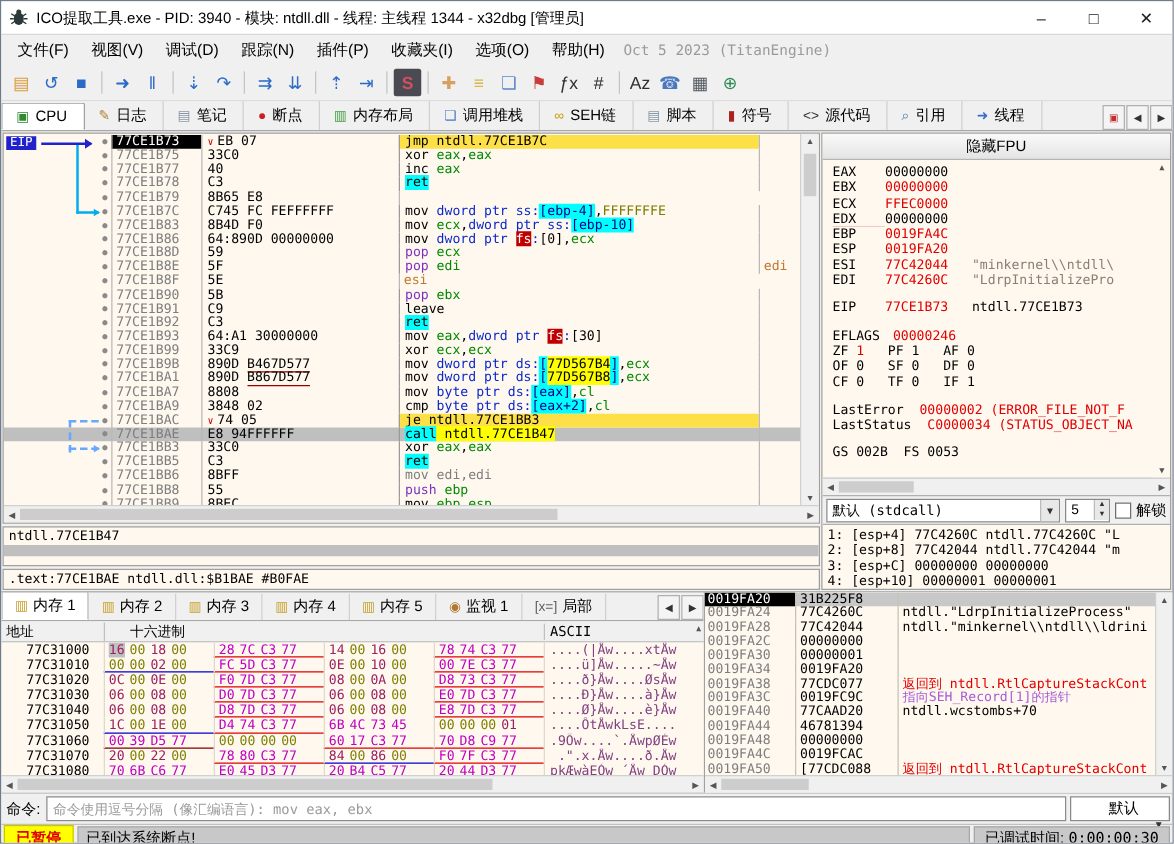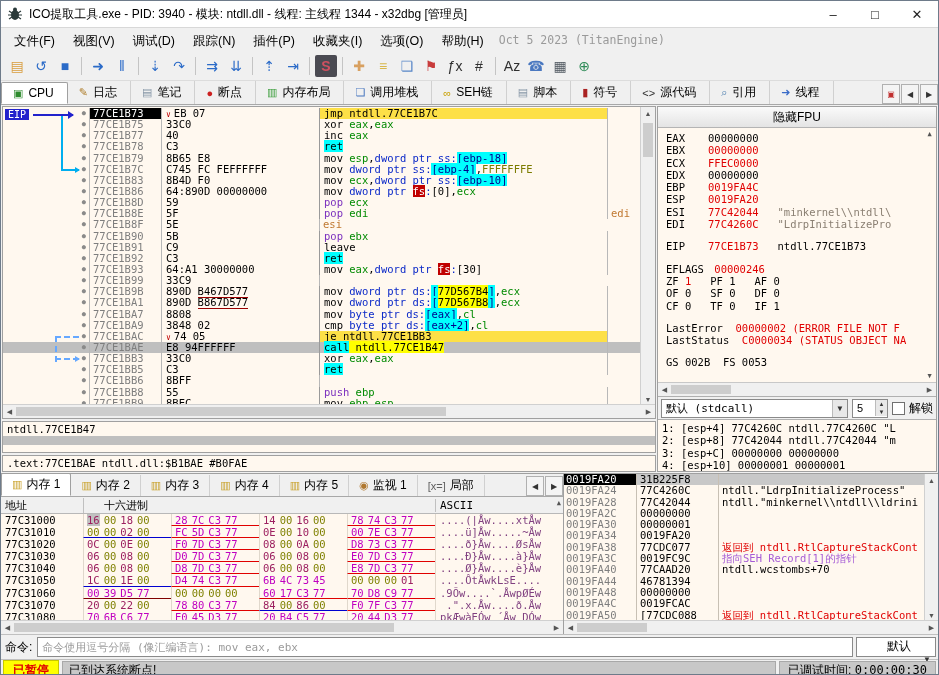--- a/index.html
+++ b/index.html
@@ -97,21 +97,21 @@
   .dump-pane{width:562px;display:flex;flex-direction:column;border-right:1px solid #a0a0a0;overflow:hidden;}
   .dump-tabs{height:22px;display:flex;align-items:flex-end;background:#f0f0f0;border-bottom:1px solid #a8a8a8;overflow:hidden;}
   .dtab{display:flex;align-items:center;gap:4px;font-size:12px;padding:2px 10px;border-right:1px solid #d0d0d0;white-space:nowrap;}
   .dtab.active{background:#fff;border:1px solid #a0a0a0;border-bottom:1px solid #fff;border-radius:2px 2px 0 0;}
   .dump-header{height:16px;background:#f0f0f0;border-bottom:1px solid #b8b8b8;display:flex;font-size:11px;font-family:"DejaVu Sans Mono",monospace;align-items:center;}
   .dh-addr{width:82px;padding-left:4px;box-sizing:border-box;}
   .dh-hex{width:352px;border-left:1px solid #c0c0c0;padding-left:20px;box-sizing:border-box;}
   .dh-ascii{flex:1;border-left:1px solid #c0c0c0;padding-left:4px;display:flex;}
   .dump-rows{position:relative;flex:1;background:#fff8ef;overflow:hidden;font-family:"DejaVu Sans Mono",monospace;font-size:10.5px;}
   .mrow{display:flex;height:12.1px;line-height:12.1px;white-space:pre;}
-  .m-addr{width:82px;flex:0 0 auto;padding-left:4px;box-sizing:border-box;color:#000;}
+  .m-addr{width:82px;flex:0 0 auto;padding-left:20px;box-sizing:border-box;color:#000;}
   .m-group{width:88px;flex:0 0 auto;border-left:1px solid #e0d8cc;padding-left:3px;box-sizing:border-box;}
   .m-ascii{flex:1;border-left:1px solid #e0d8cc;padding-left:4px;color:#804080;overflow:hidden;}
   .byte{display:inline-block;margin-right:4px;}
   .bz{color:#7f8000;} .bk{color:#9c2060;} .bp{color:#c000c0;}
   .gu-r{border-bottom:1px solid #e00000;} .gu-b{border-bottom:1px solid #0000d0;} .gu-d{border-bottom:1px solid #800000;}
   .bsel{background:#c0c0c0;}
   .stack-pane{flex:1;display:flex;flex-direction:column;background:#fff8ef;position:relative;overflow:hidden;}
   .srow{display:flex;height:11.3px;line-height:11.3px;font-family:"DejaVu Sans Mono",monospace;font-size:10.5px;white-space:pre;}
   .srow.sel{background:#c8c8c8;}
   .s-addr{width:70px;flex:0 0 auto;color:#7e7e7e;padding-left:2px;}
@@ -255,41 +255,41 @@
         <div class="eip-arrow"></div>
         <div class="jline1"></div>
         <div class="jline1b"></div>
         <div class="jline2"></div>
         <div class="jline2b"></div>
         <div class="disasm-rows" id="disasm-rows">
             <div class="drow"><div class="dg"><span class="dot">●</span></div><div class="da eip">77CE1B73</div><div class="db"><span class="jchk">∨</span><span>EB 07</span></div><div class="di i-yellow"><span class="tk-mn">jmp </span><span class="tk-mn">ntdll.77CE1B7C</span></div><div class="dc"></div></div>
             <div class="drow"><div class="dg"><span class="dot">●</span></div><div class="da">77CE1B75</div><div class="db"><span>33C0</span></div><div class="di"><span class="tk-mn">xor </span><span class="tk-reg">eax</span><span class="tk-mn">,</span><span class="tk-reg">eax</span></div><div class="dc"></div></div>
             <div class="drow"><div class="dg"><span class="dot">●</span></div><div class="da">77CE1B77</div><div class="db"><span>40</span></div><div class="di"><span class="tk-mn">inc </span><span class="tk-reg">eax</span></div><div class="dc"></div></div>
             <div class="drow"><div class="dg"><span class="dot">●</span></div><div class="da">77CE1B78</div><div class="db"><span>C3</span></div><div class="di"><span class="tk-ret">ret</span></div><div class="dc"></div></div>
-            <div class="drow"><div class="dg"><span class="dot">●</span></div><div class="da">77CE1B79</div><div class="db"><span>8B65 E8</span></div><div class="di"><span class="tk-mn">mov </span><span class="tk-reg">esp</span><span class="tk-mn">,</span><span class="tk-blu">dword ptr ss:</span><span class="tk-brk">[ebp-18]</span></div><div class="dc"></div></div>
+            <div class="drow"><div class="dg"><span class="dot">●</span></div><div class="da">77CE1B79</div><div class="db"><span>8B65 E8</span></div><div class="dc"></div></div>
             <div class="drow"><div class="dg"><span class="dot">●</span></div><div class="da">77CE1B7C</div><div class="db"><span>C745 FC FEFFFFFF</span></div><div class="di"><span class="tk-mn">mov </span><span class="tk-blu">dword ptr ss:</span><span class="tk-brk">[ebp-4]</span><span class="tk-mn">,</span><span class="tk-num">FFFFFFFE</span></div><div class="dc"></div></div>
             <div class="drow"><div class="dg"><span class="dot">●</span></div><div class="da">77CE1B83</div><div class="db"><span>8B4D F0</span></div><div class="di"><span class="tk-mn">mov </span><span class="tk-reg">ecx</span><span class="tk-mn">,</span><span class="tk-blu">dword ptr ss:</span><span class="tk-brk">[ebp-10]</span></div><div class="dc"></div></div>
             <div class="drow"><div class="dg"><span class="dot">●</span></div><div class="da">77CE1B86</div><div class="db"><span>64:890D 00000000</span></div><div class="di"><span class="tk-mn">mov </span><span class="tk-blu">dword ptr </span><span class="tk-segr">fs</span><span class="tk-blu">:</span><span class="tk-mn">[0]</span><span class="tk-mn">,</span><span class="tk-reg">ecx</span></div><div class="dc"></div></div>
             <div class="drow"><div class="dg"><span class="dot">●</span></div><div class="da">77CE1B8D</div><div class="db"><span>59</span></div><div class="di"><span class="tk-pp">pop </span><span class="tk-reg">ecx</span></div><div class="dc"></div></div>
             <div class="drow"><div class="dg"><span class="dot">●</span></div><div class="da">77CE1B8E</div><div class="db"><span>5F</span></div><div class="di"><span class="tk-pp">pop </span><span class="tk-reg">edi</span></div><div class="dc">edi</div></div>
             <div class="drow"><div class="dg"><span class="dot">●</span></div><div class="da">77CE1B8F</div><div class="db"><span>5E</span></div><div class="dc">esi</div></div>
             <div class="drow"><div class="dg"><span class="dot">●</span></div><div class="da">77CE1B90</div><div class="db"><span>5B</span></div><div class="di"><span class="tk-pp">pop </span><span class="tk-reg">ebx</span></div><div class="dc"></div></div>
             <div class="drow"><div class="dg"><span class="dot">●</span></div><div class="da">77CE1B91</div><div class="db"><span>C9</span></div><div class="di"><span class="tk-mn">leave</span></div><div class="dc"></div></div>
             <div class="drow"><div class="dg"><span class="dot">●</span></div><div class="da">77CE1B92</div><div class="db"><span>C3</span></div><div class="di"><span class="tk-ret">ret</span></div><div class="dc"></div></div>
             <div class="drow"><div class="dg"><span class="dot">●</span></div><div class="da">77CE1B93</div><div class="db"><span>64:A1 30000000</span></div><div class="di"><span class="tk-mn">mov </span><span class="tk-reg">eax</span><span class="tk-mn">,</span><span class="tk-blu">dword ptr </span><span class="tk-segr">fs</span><span class="tk-blu">:</span><span class="tk-mn">[30]</span></div><div class="dc"></div></div>
-            <div class="drow"><div class="dg"><span class="dot">●</span></div><div class="da">77CE1B99</div><div class="db"><span>33C9</span></div><div class="dc"></div></div>
+            <div class="drow"><div class="dg"><span class="dot">●</span></div><div class="da">77CE1B99</div><div class="db"><span>33C9</span></div><div class="di"><span class="tk-mn">xor </span><span class="tk-reg">ecx</span><span class="tk-mn">,</span><span class="tk-reg">ecx</span></div><div class="dc"></div></div>
             <div class="drow"><div class="dg"><span class="dot">●</span></div><div class="da">77CE1B9B</div><div class="db"><span>890D </span><span class="bu">B467D577</span></div><div class="di"><span class="tk-mn">mov </span><span class="tk-blu">dword ptr ds:</span><span class="tk-brk">[</span><span class="tk-ya">77D567B4</span><span class="tk-brk">]</span><span class="tk-mn">,</span><span class="tk-reg">ecx</span></div><div class="dc"></div></div>
             <div class="drow"><div class="dg"><span class="dot">●</span></div><div class="da">77CE1BA1</div><div class="db"><span>890D </span><span class="bu">B867D577</span></div><div class="di"><span class="tk-mn">mov </span><span class="tk-blu">dword ptr ds:</span><span class="tk-brk">[</span><span class="tk-ya">77D567B8</span><span class="tk-brk">]</span><span class="tk-mn">,</span><span class="tk-reg">ecx</span></div><div class="dc"></div></div>
             <div class="drow"><div class="dg"><span class="dot">●</span></div><div class="da">77CE1BA7</div><div class="db"><span>8808</span></div><div class="di"><span class="tk-mn">mov </span><span class="tk-blu">byte ptr ds:</span><span class="tk-brk">[eax]</span><span class="tk-mn">,</span><span class="tk-reg">cl</span></div><div class="dc"></div></div>
             <div class="drow"><div class="dg"><span class="dot">●</span></div><div class="da">77CE1BA9</div><div class="db"><span>3848 02</span></div><div class="di"><span class="tk-mn">cmp </span><span class="tk-blu">byte ptr ds:</span><span class="tk-brk">[eax+2]</span><span class="tk-mn">,</span><span class="tk-reg">cl</span></div><div class="dc"></div></div>
             <div class="drow"><div class="dg"><span class="dot">●</span></div><div class="da">77CE1BAC</div><div class="db"><span class="jchk">∨</span><span>74 05</span></div><div class="di i-yellow"><span class="tk-mn">je </span><span class="tk-mn">ntdll.77CE1BB3</span></div><div class="dc"></div></div>
             <div class="drow selrow"><div class="dg"><span class="dot">●</span></div><div class="da">77CE1BAE</div><div class="db"><span>E8 94FFFFFF</span></div><div class="di"><span class="tk-call">call</span><span class="tk-ya"> ntdll.77CE1B47</span></div><div class="dc"></div></div>
             <div class="drow"><div class="dg"><span class="dot">●</span></div><div class="da">77CE1BB3</div><div class="db"><span>33C0</span></div><div class="di"><span class="tk-mn">xor </span><span class="tk-reg">eax</span><span class="tk-mn">,</span><span class="tk-reg">eax</span></div><div class="dc"></div></div>
             <div class="drow"><div class="dg"><span class="dot">●</span></div><div class="da">77CE1BB5</div><div class="db"><span>C3</span></div><div class="di"><span class="tk-ret">ret</span></div><div class="dc"></div></div>
-            <div class="drow"><div class="dg"><span class="dot">●</span></div><div class="da">77CE1BB6</div><div class="db"><span>8BFF</span></div><div class="dc"></div></div>
+            <div class="drow"><div class="dg"><span class="dot">●</span></div><div class="da">77CE1BB6</div><div class="db"><span>8BFF</span></div><div class="di"><span class="tk-gray">mov edi,edi</span></div><div class="dc"></div></div>
             <div class="drow"><div class="dg"><span class="dot">●</span></div><div class="da">77CE1BB8</div><div class="db"><span>55</span></div><div class="di"><span class="tk-pp">push </span><span class="tk-reg">ebp</span></div><div class="dc"></div></div>
             <div class="drow"><div class="dg"><span class="dot">●</span></div><div class="da">77CE1BB9</div><div class="db"><span>8BEC</span></div><div class="di"><span class="tk-mn">mov </span><span class="tk-reg">ebp</span><span class="tk-mn">,</span><span class="tk-reg">esp</span></div><div class="dc"></div></div>
           </div>
         <div class="vscroll">
           <div class="vs-arrow">▲</div>
           <div class="vthumb"></div>
           <div class="vs-spacer"></div>
           <div class="vs-arrow">▼</div>
         </div>
         <div class="hscroll">

